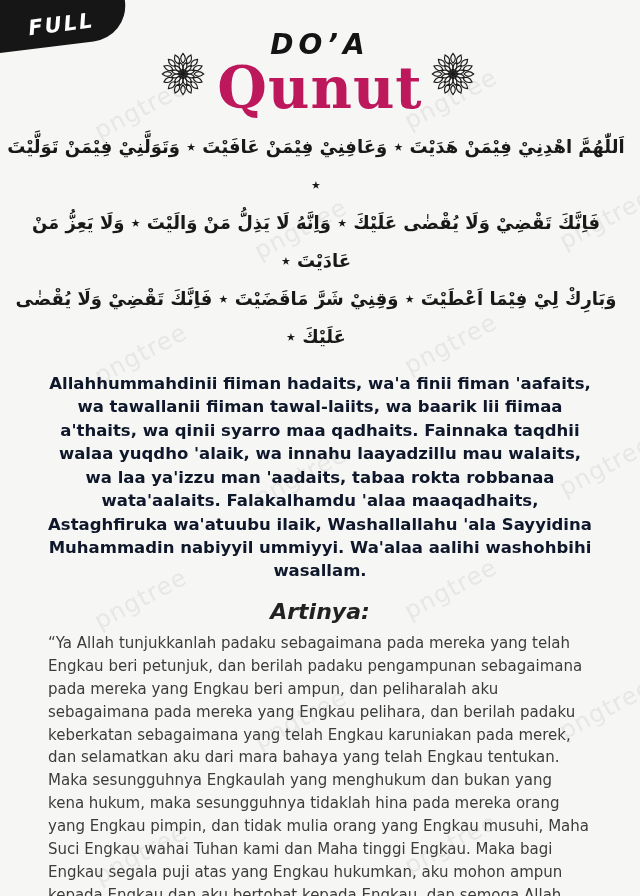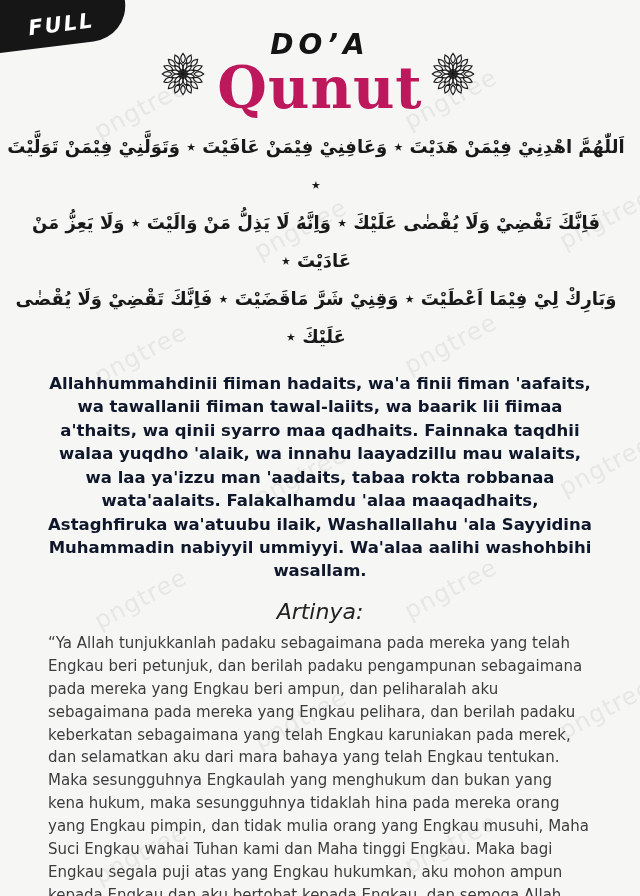--- a/index.html
+++ b/index.html
@@ -70,21 +70,21 @@
     position:relative; z-index:1;
     margin:16px 48px 0 48px;
     font-size:16.5px; font-weight:bold;
     line-height:1.42; color:#0f172a; text-align:center;
   }
 
   
   .artinya {
     position:relative; z-index:1;
     margin-top:16px; text-align:center;
-    font-size:22px; font-style:italic; font-weight:400;
+    font-size:22px; font-style:italic; font-weight:700;
     color:#222222;
   }
   .translation {
     position:relative; z-index:1;
     margin:8px 48px 0 48px;
     font-size:15px; line-height:1.53;
     color:#3c3c3c; text-align:left;
   }
 
   svg.defs { position:absolute; width:0; height:0; }

